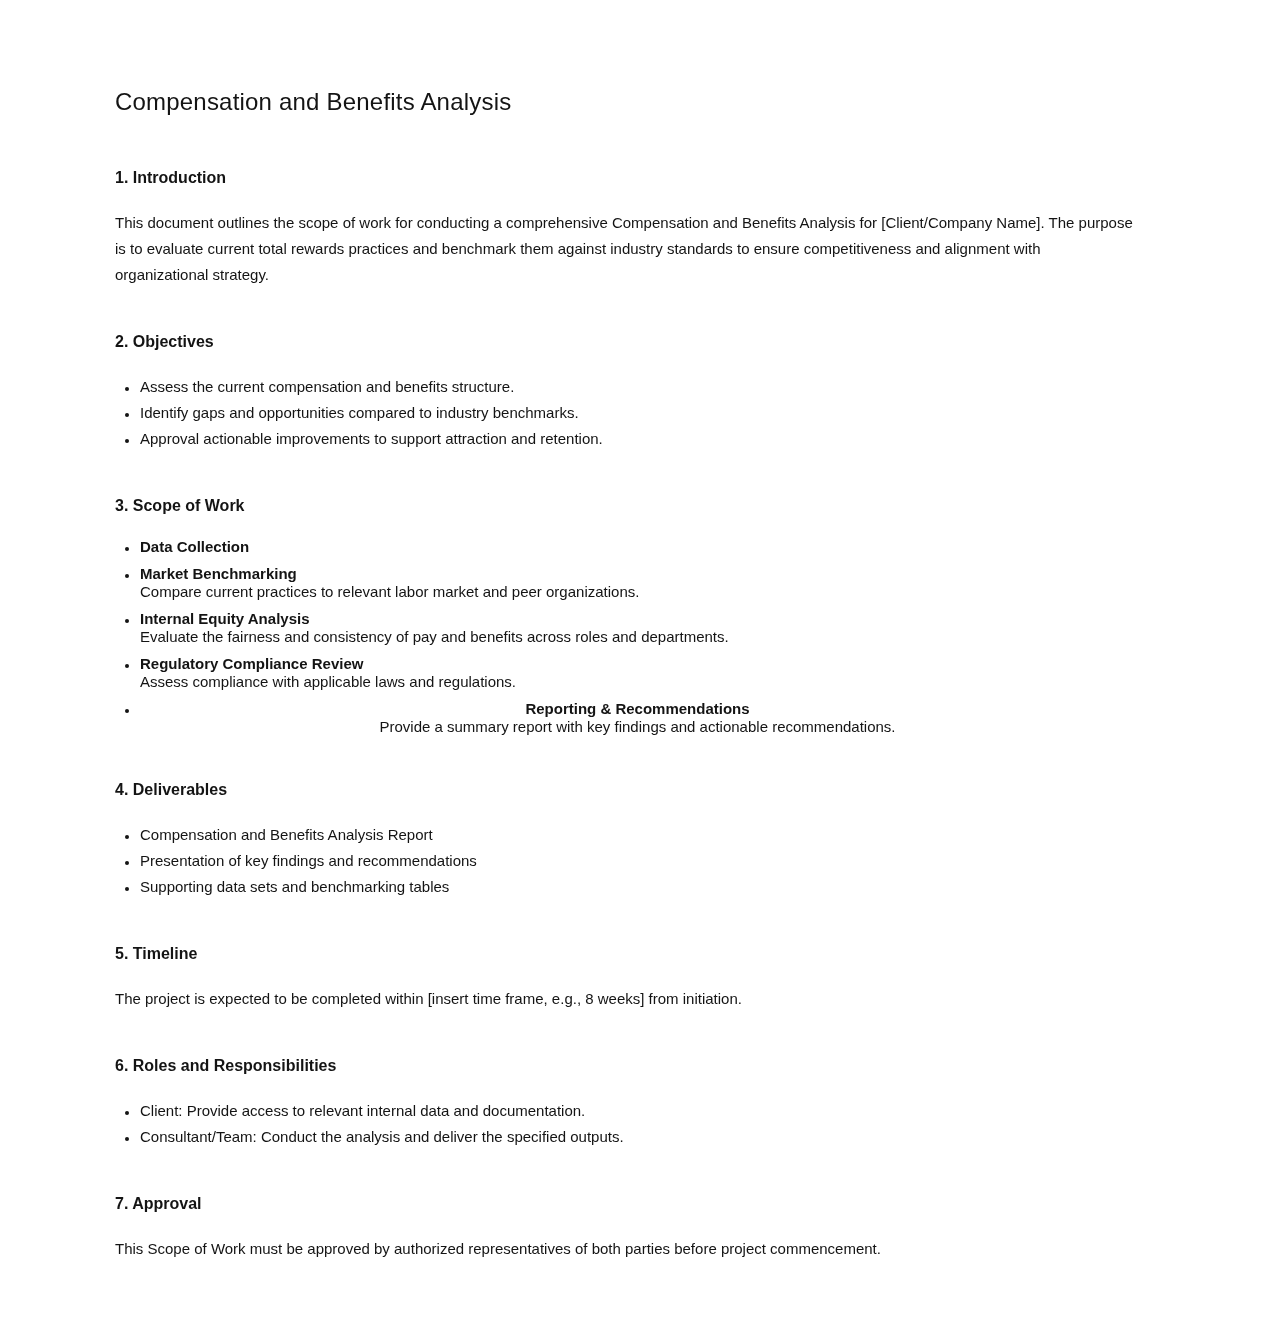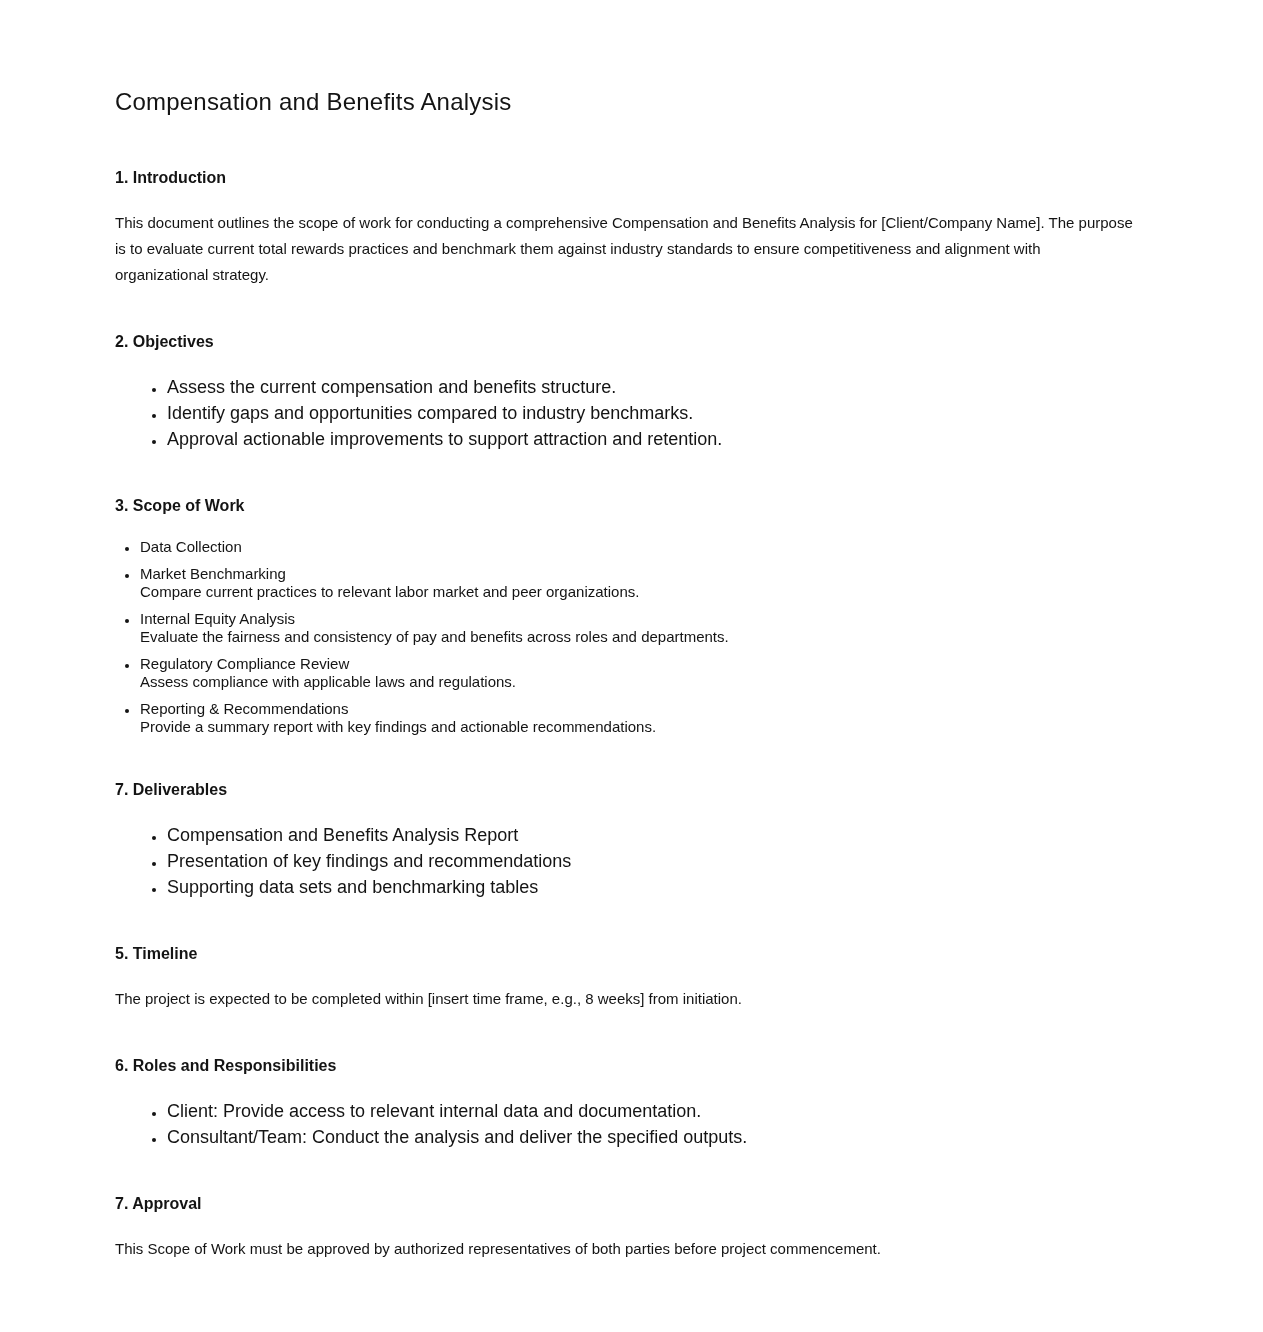--- a/index.html
+++ b/index.html
@@ -31,39 +31,38 @@
   p.body-text {
     font-size: 15px;
     line-height: 26px;
   }
   ul.bullet-list {
     list-style: disc outside;
     padding-left: 24px;
     margin-left: 0;
   }
   ul.bullet-list > li {
-    font-size: 18px;
+    font-size: 15px;
     line-height: 26px;
     padding-left: 1px;
-    margin-left: 27px;
   }
   ul.bullet-list > li::marker { font-size: 12px; }
   ul.scope-list {
     list-style: disc outside;
     padding-left: 24px;
   }
   ul.scope-list > li {
     font-size: 15px;
     line-height: 18px;
     margin-bottom: 9px;
     padding-left: 1px;
   }
-  ul.scope-list > li:last-child { margin-bottom: 0; }
+  ul.scope-list > li:last-child { margin-bottom: 0; text-align: center; }
   ul.scope-list > li::marker { font-size: 12px; }
-  ul.scope-list strong { font-weight: 400; }
+  ul.scope-list strong { font-weight: 700; }
 </style>
 </head>
 <body>
 
 <div class="page">
 
   <h1 class="doc-title"><span>Compensation and Benefits Analysis</span><br></h1>
 
   <section>
     <h2 class="section-heading">1. Introduction</h2>
@@ -84,21 +83,21 @@
     <ul class="scope-list">
       <li><strong>Data Collection</strong><br></li>
       <li><strong>Market Benchmarking</strong><br><span>Compare current practices to relevant labor market and peer organizations.</span></li>
       <li><strong>Internal Equity Analysis</strong><br><span>Evaluate the fairness and consistency of pay and benefits across roles and departments.</span></li>
       <li><strong>Regulatory Compliance Review</strong><br><span>Assess compliance with applicable laws and regulations.</span></li>
       <li><strong>Reporting &amp; Recommendations</strong><br><span>Provide a summary report with key findings and actionable recommendations.</span></li>
     </ul>
   </section>
 
   <section>
-    <h2 class="section-heading">7. Deliverables</h2>
+    <h2 class="section-heading">4. Deliverables</h2>
     <ul class="bullet-list">
       <li>Compensation and Benefits Analysis Report</li>
       <li>Presentation of key findings and recommendations</li>
       <li>Supporting data sets and benchmarking tables</li>
     </ul>
   </section>
 
   <section>
     <h2 class="section-heading">5. Timeline</h2>
     <p class="body-text">The project is expected to be completed within [insert time frame, e.g., 8 weeks] from initiation.</p>

